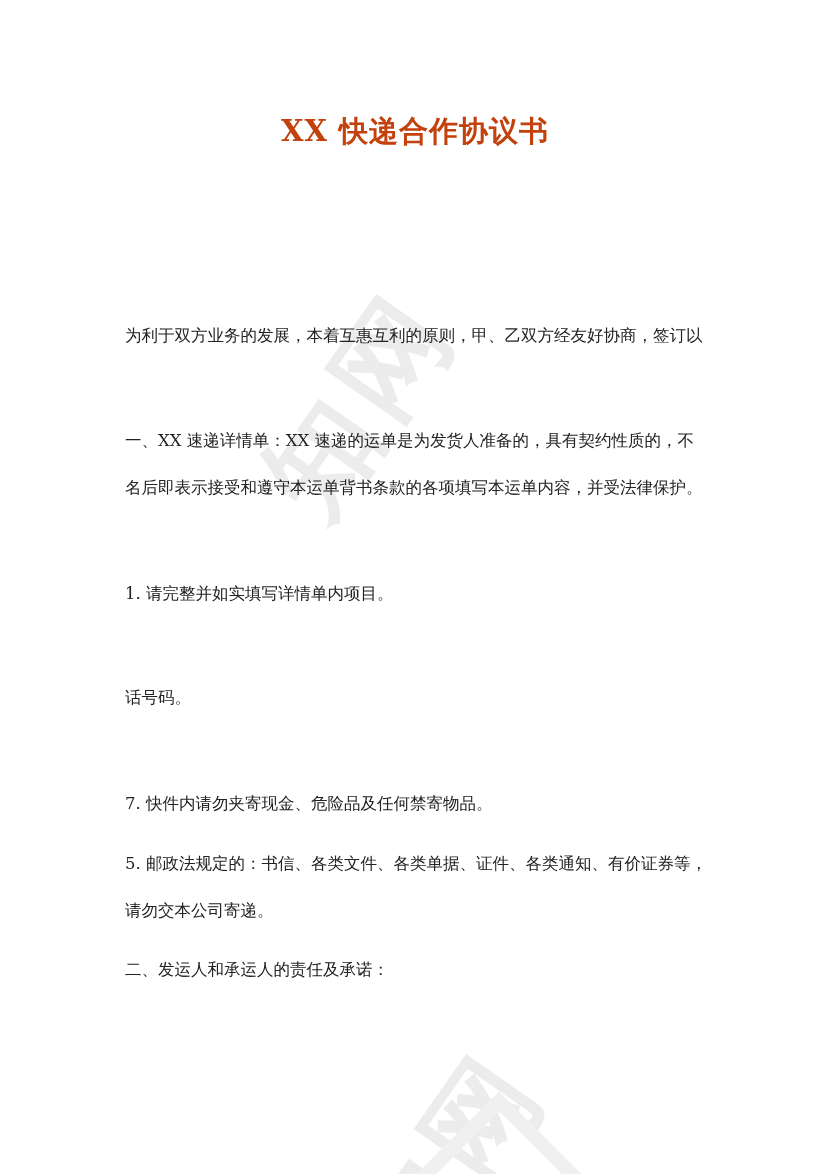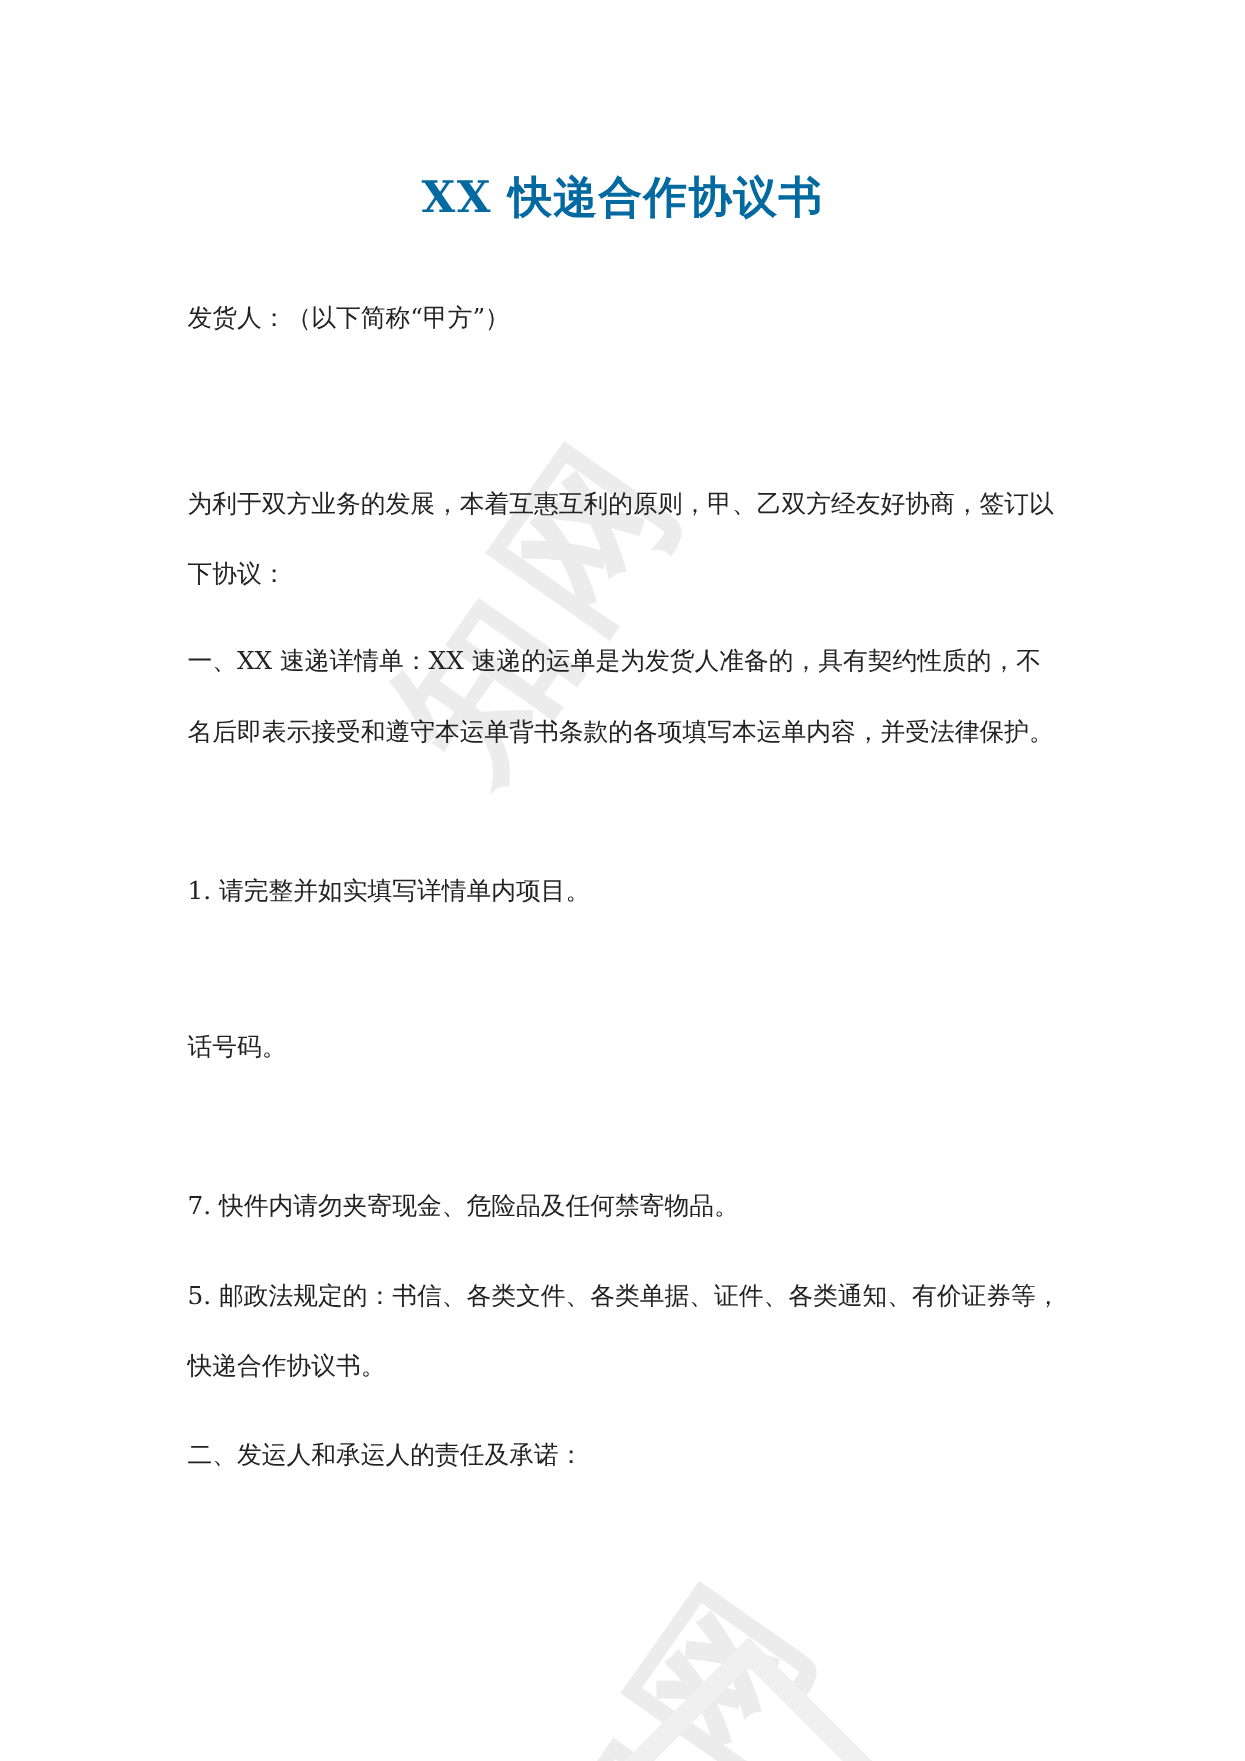--- a/index.html
+++ b/index.html
@@ -44,21 +44,21 @@
       z-index: 0;
     }
     .wm-border-1 { left: 430px; top: 1120px; width: 110px; height: 110px; }
     .title {
       position: absolute;
       left: 0; right: 0;
       top: 112px;
       text-align: center;
       font-size: 29px;
       font-weight: bold;
-      color: #0369a1;
+      color: #c2410c;
       letter-spacing: 1px;
       z-index: 1;
     }
     .para {
       position: absolute;
       left: 125px;
       width: 585px;
       font-size: 16.5px;
       line-height: 47px;
       z-index: 1;
@@ -70,28 +70,24 @@
 <body>
 
 <div class="page">
 
   <div class="watermark wm1">知网</div>
   <div class="watermark wm2">知网</div>
   <div class="wm-border wm-border-1"></div>
 
   <div class="title">XX 快递合作协议书</div>
 
-  <div class="para" style="top:188px">
-    <span class="line">发货人：（以下简称“甲方”）</span>
-  </div>
 
 
   <div class="para" style="top:312px">
     <span class="line">为利于双方业务的发展，本着互惠互利的原则，甲、乙双方经友好协商，签订以</span>
-    <span class="line">下协议：</span>
   </div>
 
   <div class="para" style="top:417px">
     <span class="line">一、XX 速递详情单：XX 速递的运单是为发货人准备的，具有契约性质的，不</span>
     <span class="line">名后即表示接受和遵守本运单背书条款的各项填写本运单内容，并受法律保护。</span>
   </div>
 
   <div class="para" style="top:570px">
     <span class="line">1. 请完整并如实填写详情单内项目。</span>
   </div>
@@ -99,20 +95,20 @@
   <div class="para" style="top:674px">
     <span class="line">话号码。</span>
   </div>
 
   <div class="para" style="top:780px">
     <span class="line">7. 快件内请勿夹寄现金、危险品及任何禁寄物品。</span>
   </div>
 
   <div class="para" style="top:840px">
     <span class="line">5. 邮政法规定的：书信、各类文件、各类单据、证件、各类通知、有价证券等，</span>
-    <span class="line">快递合作协议书。</span>
+    <span class="line">请勿交本公司寄递。</span>
   </div>
 
   <div class="para" style="top:946px">
     <span class="line">二、发运人和承运人的责任及承诺：</span>
   </div>
 
 </div>
 
 </body></html>

